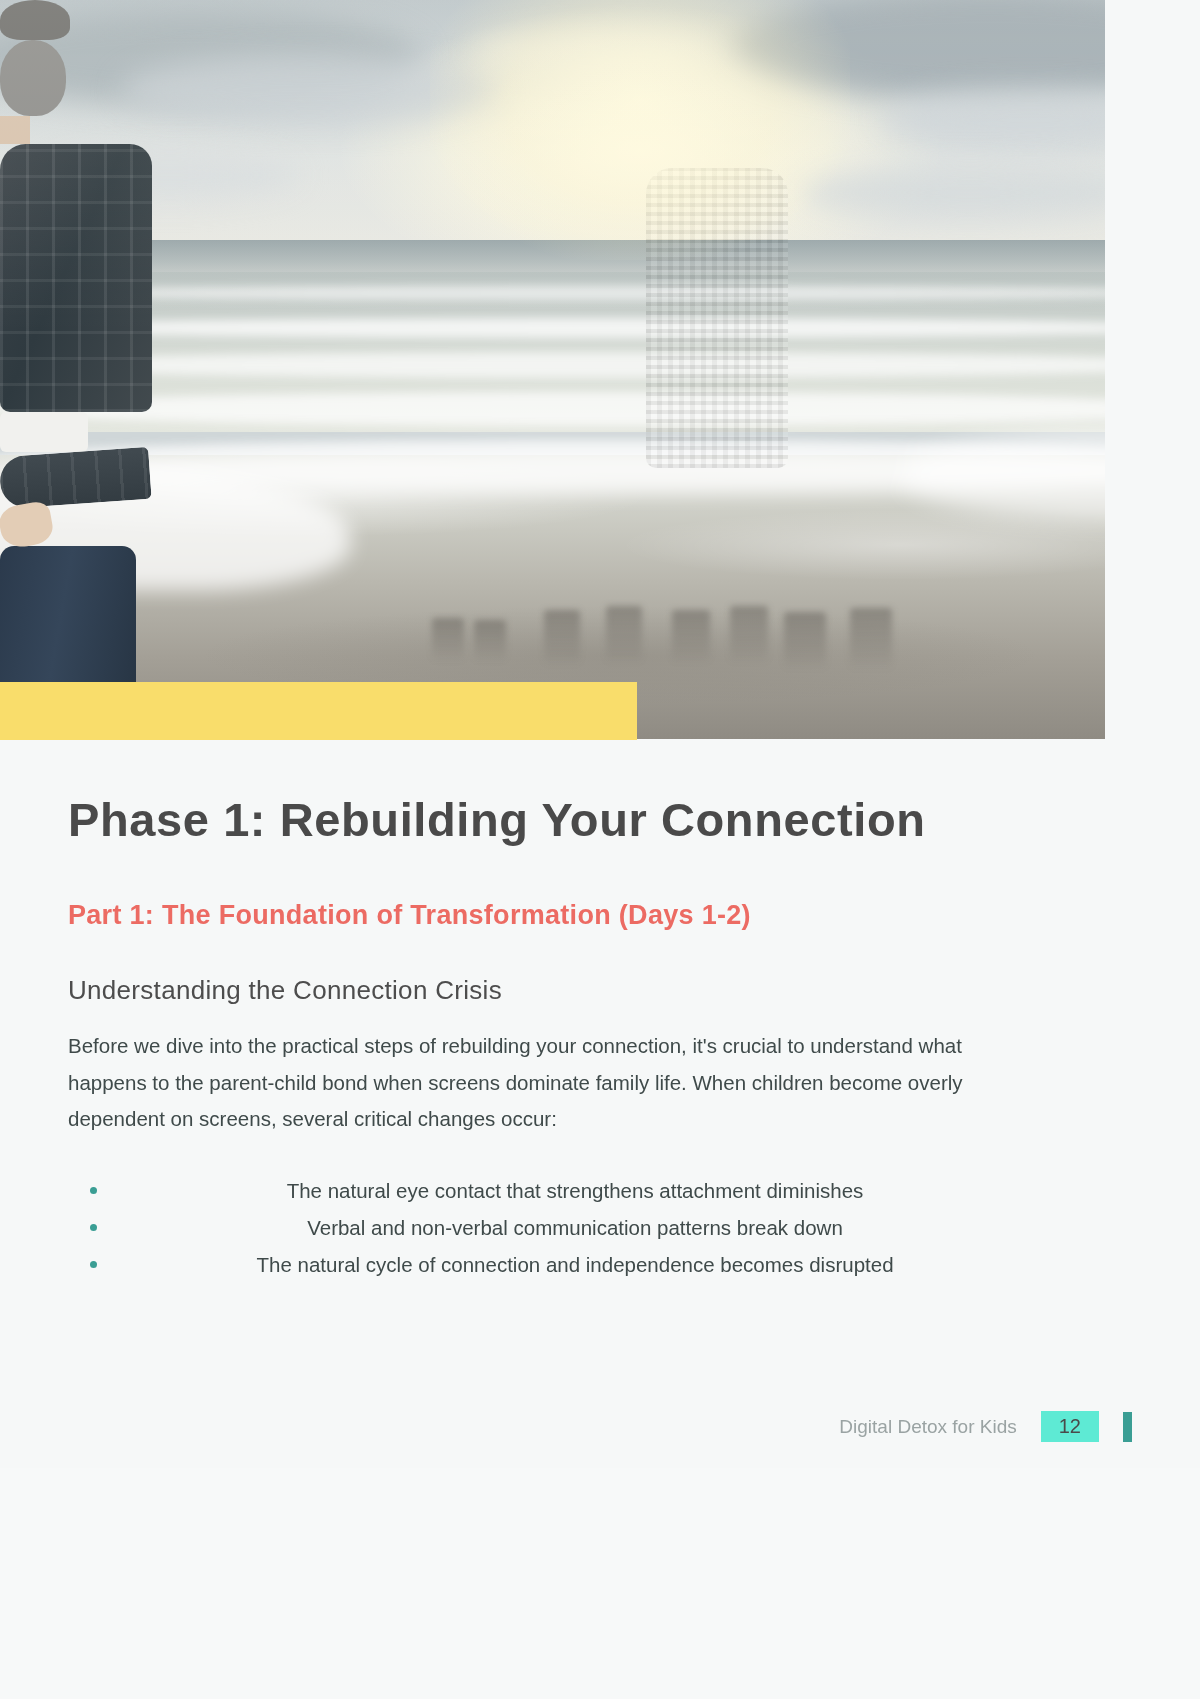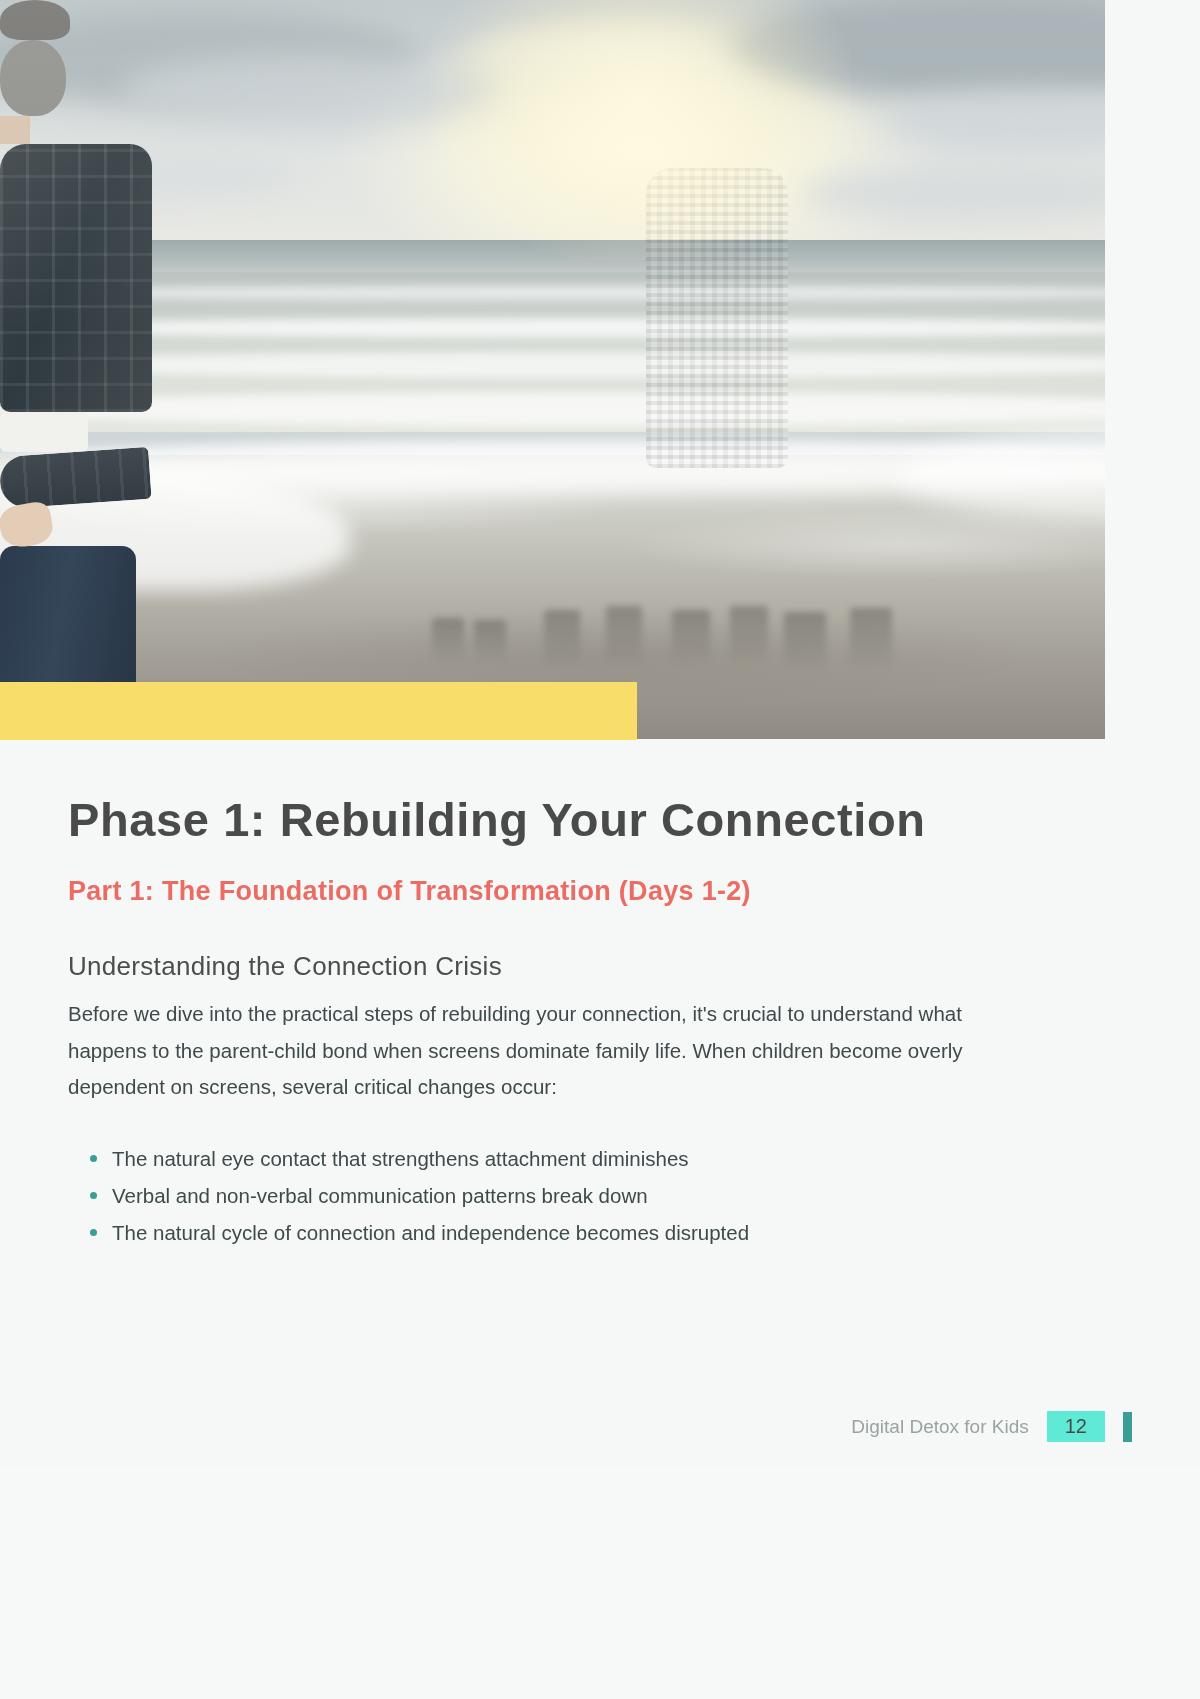--- a/index.html
+++ b/index.html
@@ -206,47 +206,48 @@
 
   .doc-title {
     font-size: 47px;
     line-height: 1.28;
     font-weight: bold;
     color: #4a4a4a;
     letter-spacing: 0.6px;
   }
 
   .subtitle {
-    margin-top: 24px;
+    margin-top: 48px;
     font-size: 27px;
     line-height: 1.3;
     font-weight: bold;
     color: #ec6b63;
     letter-spacing: 0.3px;
   }
 
   .section-heading {
     margin-top: 42px;
     font-size: 26px;
     font-weight: normal;
     color: #4d4d4d;
     letter-spacing: 0.3px;
   }
 
   .body-text {
-    margin-top: 14px;
+    margin-top: 22px;
     font-size: 20.5px;
     line-height: 1.78;
     color: #3f4a4a;
     width: 968px;
   }
 
   .bullets {
     margin-top: 34px;
     list-style: none;
+    text-align: center;
   }
   .bullets li {
     position: relative;
     font-size: 20.5px;
     line-height: 1.82;
     color: #3f4a4a;
     padding-left: 44px;
   }
   .bullets li::before {
     content: "";
@@ -258,21 +259,21 @@
     background: #3a9e94;
   }
 
   
   .footer {
     position: absolute;
     bottom: 26px;
     right: 68px;
     display: flex;
     align-items: center;
-    gap: 18px;
+    gap: 24px;
   }
   .footer-label {
     font-size: 19px;
     color: #9aa3a3;
   }
   .page-num-box {
     background: #5eead4;
     color: #4a4a4a;
     font-size: 20px;
     padding: 5px 18px 6px 18px;

